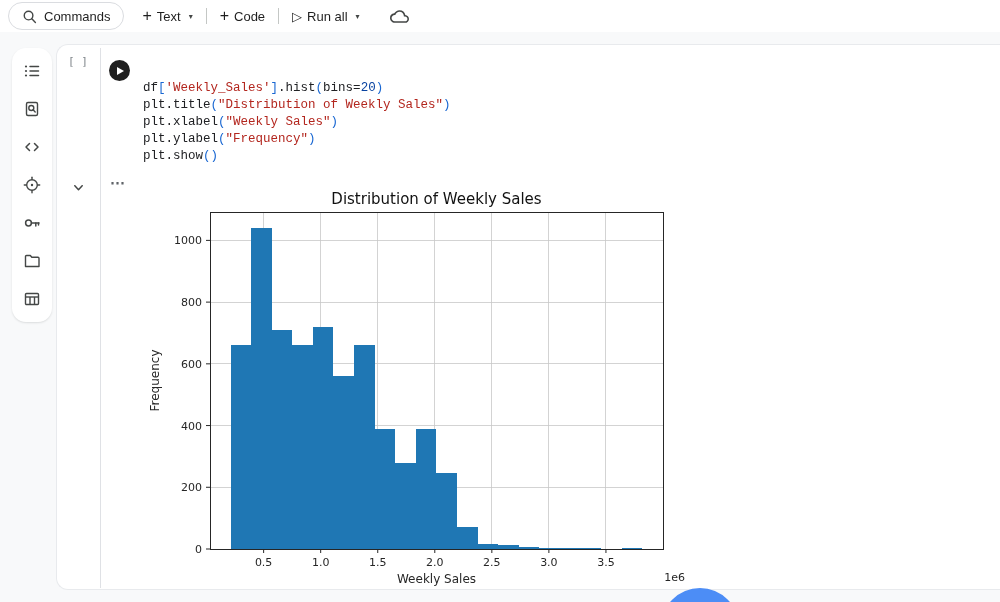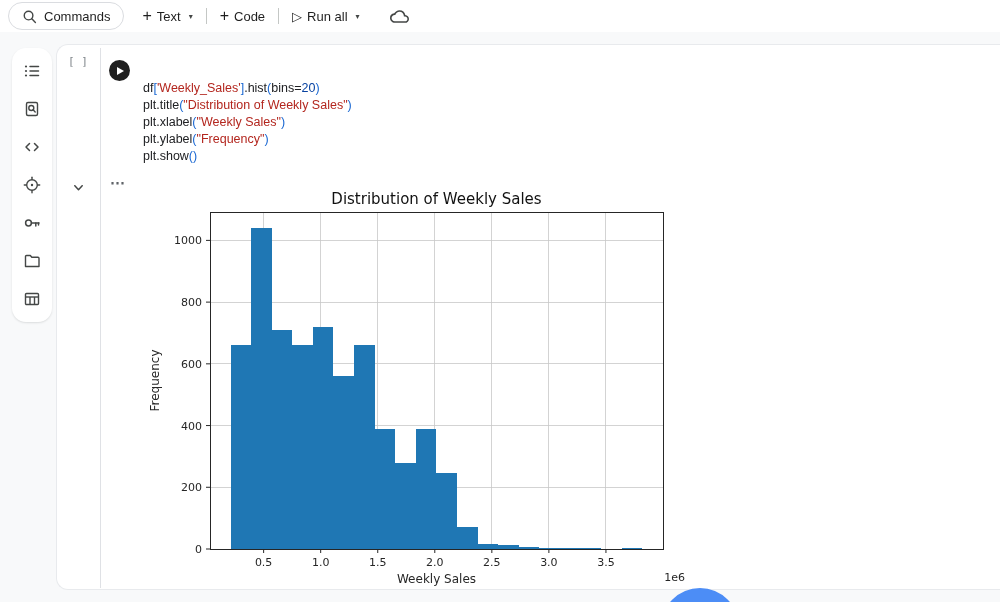--- a/index.html
+++ b/index.html
@@ -28,21 +28,21 @@
   
   .content{position:absolute;left:56px;top:44px;right:0;bottom:12px;background:#fff;
     border:1px solid #e8eaed;border-right:none;border-radius:12px 0 0 12px;}
   .cell-left-border{position:absolute;left:100px;top:48px;bottom:14px;width:1px;background:#dfe1e5;}
   .exec-count{position:absolute;left:68px;top:55px;font-family:"DejaVu Sans Mono",monospace;
     font-size:11px;color:#80868b;cursor:pointer;}
   .run-cell{position:absolute;left:109px;top:60px;width:21px;height:21px;border-radius:50%;
     background:#1f1f1f;display:flex;align-items:center;justify-content:center;cursor:pointer;}
   .run-cell .tri{width:0;height:0;border-left:7px solid #fff;border-top:4.5px solid transparent;
     border-bottom:4.5px solid transparent;margin-left:2px;}
-  .code{position:absolute;left:143px;top:80px;font-family:Liberation Sans, sans-serif;
+  .code{position:absolute;left:143px;top:80px;font-family:Liberation Mono, monospace;
     font-size:12.5px;line-height:17px;white-space:pre;color:#202124;}
   .tok-p{color:#202124}
   .tok-s{color:#b3261e}
   .tok-b{color:#1967d2}
   .tok-n{color:#0842a0}
   .collapse-btn{position:absolute;left:72px;top:182px;cursor:pointer;line-height:0;}
   .more-btn{position:absolute;left:110px;top:174px;font-size:15px;font-weight:bold;
     color:#5f6368;letter-spacing:1px;cursor:pointer;}
   .figure{position:absolute;left:145px;top:190px;width:540px;height:400px;}
   .figure svg .tick{font:11px "DejaVu Sans",sans-serif;fill:#262626;}

